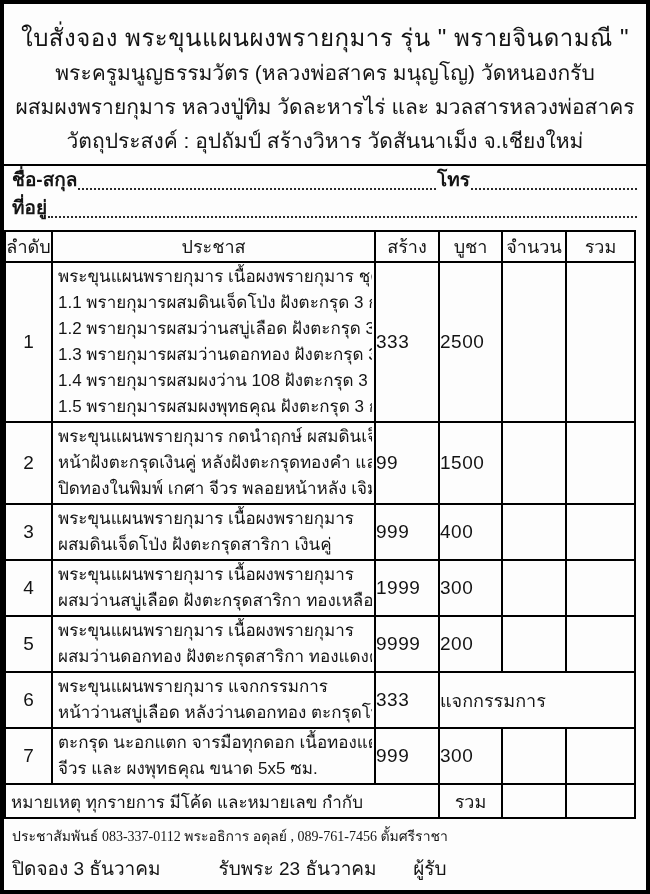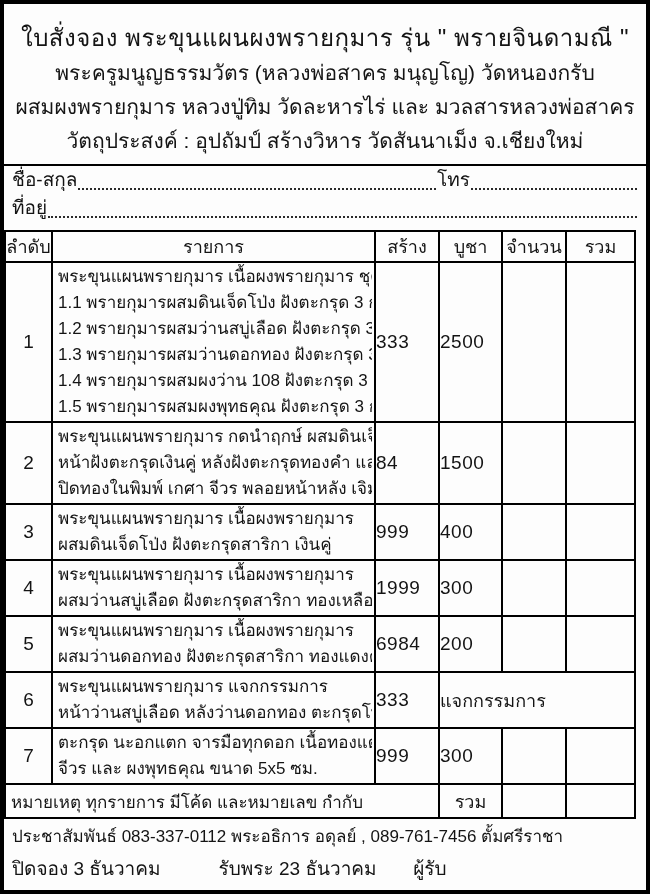--- a/index.html
+++ b/index.html
@@ -12,40 +12,40 @@
   }
   
   .header { text-align:center; padding-top:16px; }
   .h-line1 { font-size:24px; line-height:36px; letter-spacing:0.5px; }
   .h-line  { font-size:21px; line-height:34px; }
   .divider { border-top:2px solid #000; margin-top:6px; }
 
   
   .form-section { padding:1px 8px 3px 8px; }
   .form-row { display:flex; align-items:flex-end; height:28px; font-size:19px; }
-  .f-label { white-space:nowrap; padding-bottom:1px; }
+  .f-label { white-space:nowrap; padding-bottom:1px;font-weight:bold; }
   .dots { border-bottom:2px dotted #2a2a2a; margin:0 1px 5px 1px; height:14px; }
   .dots.grow { flex:1 1 auto; }
   .dots.tel  { flex:0 0 166px; }
 
   
   table.order { border-collapse:collapse; table-layout:fixed; margin:4px 8px 0 0; width:630px; }
   .order td, .order th { border:2px solid #000; padding:0; font-weight:normal; }
   .order th { font-size:18px; height:27px; }
   .c-no     { text-align:center; vertical-align:middle; font-size:19px; }
   .c-item   { padding:1px 2px 1px 5px !important; }
   .item-line{ font-size:17px; line-height:26px; white-space:nowrap; overflow:hidden; }
   .c-num    { text-align:left; vertical-align:middle; font-size:19px; letter-spacing:0.5px; }
   .c-merged { text-align:left; vertical-align:middle; font-size:18px; }
   .note-cell{ font-size:17px; padding:2px 4px 2px 5px !important; height:28px; }
   .sum-label{ text-align:center; vertical-align:middle; font-size:18px; }
 
   
   .footer { padding:0 10px 0 8px; }
-  .contact-line { font-size:17px; line-height:31px; margin-top:2px; white-space:nowrap; }
+  .contact-line { font-size:14px; line-height:31px; margin-top:2px; white-space:nowrap;font-family:Liberation Serif, serif; }
   .closing-row { display:flex; align-items:flex-end; font-size:19px; line-height:30px; margin-top:2px; }
   .closing-gap { width:22px; }
   .closing-spacer { flex:1 1 auto; }
   .receiver-dots { flex:0 0 160px; border-bottom:2px dotted #2a2a2a; margin:0 0 5px 1px; height:14px; }
 </style>
 </head>
 <body>
 
 <div class="page">
 
@@ -76,21 +76,21 @@
       <col style="width:47px">
         <col style="width:323px">
         <col style="width:64px">
       <col style="width:63px">
         <col style="width:64px">
         <col style="width:69px">
     </colgroup>
     <tbody>
         <tr>
       <th>ลำดับ</th>
-      <th>รายการ</th>
+      <th>ประชาส</th>
       <th>สร้าง</th>
       <th>บูชา</th>
       <th>จำนวน</th>
       <th>รวม</th>
     </tr>
 
     <tr>
       <td class="c-no">1</td>
       <td class="c-item">
         <div class="item-line">พระขุนแผนพรายกุมาร เนื้อผงพรายกุมาร ชุดกรรมการ</div>
@@ -106,21 +106,21 @@
       <td class="c-num"></td>
     </tr>
 
     <tr>
       <td class="c-no">2</td>
       <td class="c-item">
         <div class="item-line">พระขุนแผนพรายกุมาร กดนำฤกษ์ ผสมดินเจ็ดโป่ง</div>
         <div class="item-line">หน้าฝังตะกรุดเงินคู่ หลังฝังตะกรุดทองคำ และ เงิน</div>
         <div class="item-line">ปิดทองในพิมพ์ เกศา จีวร พลอยหน้าหลัง เจิมแป้ง</div>
       </td>
-      <td class="c-num">84</td>
+      <td class="c-num">99</td>
       <td class="c-num">1500</td>
       <td class="c-num"></td>
       <td class="c-num"></td>
     </tr>
 
     <tr>
       <td class="c-no">3</td>
       <td class="c-item">
         <div class="item-line">พระขุนแผนพรายกุมาร เนื้อผงพรายกุมาร</div>
         <div class="item-line">ผสมดินเจ็ดโป่ง  ฝังตะกรุดสาริกา เงินคู่</div>
@@ -142,21 +142,21 @@
       <td class="c-num"></td>
       <td class="c-num"></td>
     </tr>
 
     <tr>
       <td class="c-no">5</td>
       <td class="c-item">
         <div class="item-line">พระขุนแผนพรายกุมาร เนื้อผงพรายกุมาร</div>
         <div class="item-line">ผสมว่านดอกทอง ฝังตะกรุดสาริกา ทองแดงคู่</div>
       </td>
-      <td class="c-num">6984</td>
+      <td class="c-num">9999</td>
       <td class="c-num">200</td>
       <td class="c-num"></td>
       <td class="c-num"></td>
     </tr>
 
     <tr>
       <td class="c-no">6</td>
       <td class="c-item">
         <div class="item-line">พระขุนแผนพรายกุมาร แจกกรรมการ</div>
         <div class="item-line">หน้าว่านสบู่เลือด หลังว่านดอกทอง ตะกรุดโทน</div>

